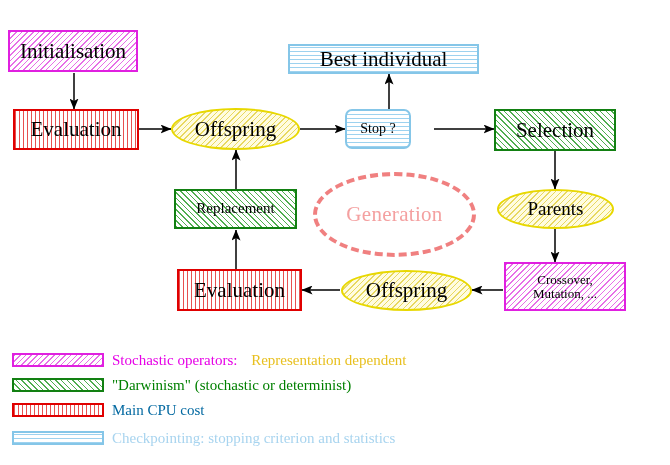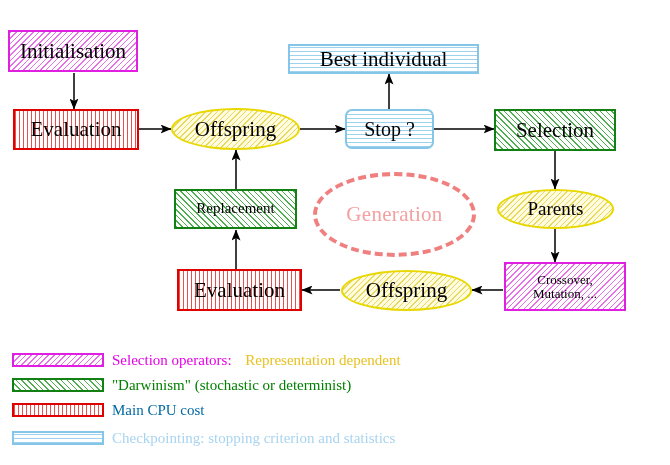--- a/index.html
+++ b/index.html
@@ -101,21 +101,21 @@
 </div>
 
 <div class="node pat-red" style="left:13px;top:109px;width:126px;height:41px;font-size:21px;">
   <span>Evaluation</span>
 </div>
 
 <div class="node pat-yellow ellipse" style="left:171px;top:108px;width:129px;height:42px;font-size:21px;">
   <span>Offspring</span>
 </div>
 
-<div class="node pat-blue rounded" style="left:345px;top:109px;width:89px;height:40px;font-size:20px;">
+<div class="node pat-blue rounded" style="left:345px;top:109px;width:66px;height:40px;font-size:14px;">
   <span>Stop ?</span>
 </div>
 
 <div class="node pat-blue" style="left:288px;top:44px;width:191px;height:30px;font-size:21px;">
   <span>Best individual</span>
 </div>
 
 <div class="node pat-green" style="left:494px;top:109px;width:122px;height:42px;font-size:21px;">
   <span>Selection</span>
 </div>
@@ -143,21 +143,21 @@
 
 <div class="gen-ellipse" style="left:313px;top:172px;width:155px;height:77px;">
   <span class="gen-label">Generation</span>
 </div>
 
 <div id="legend">
 
   <div class="lg-row" style="top:8px;">
     <div class="lg-swatch pat-magenta"></div>
     <div class="lg-text">
-      <span class="c-magenta">Selection operators:</span>
+      <span class="c-magenta">Stochastic operators:</span>
       <span class="c-gold" style="margin-left:10px;">Representation dependent</span>
     </div>
   </div>
 
   <div class="lg-row" style="top:33px;">
     <div class="lg-swatch pat-green"></div>
     <div class="lg-text c-green">"Darwinism" (stochastic or determinist)</div>
   </div>
 
   <div class="lg-row" style="top:58px;">

